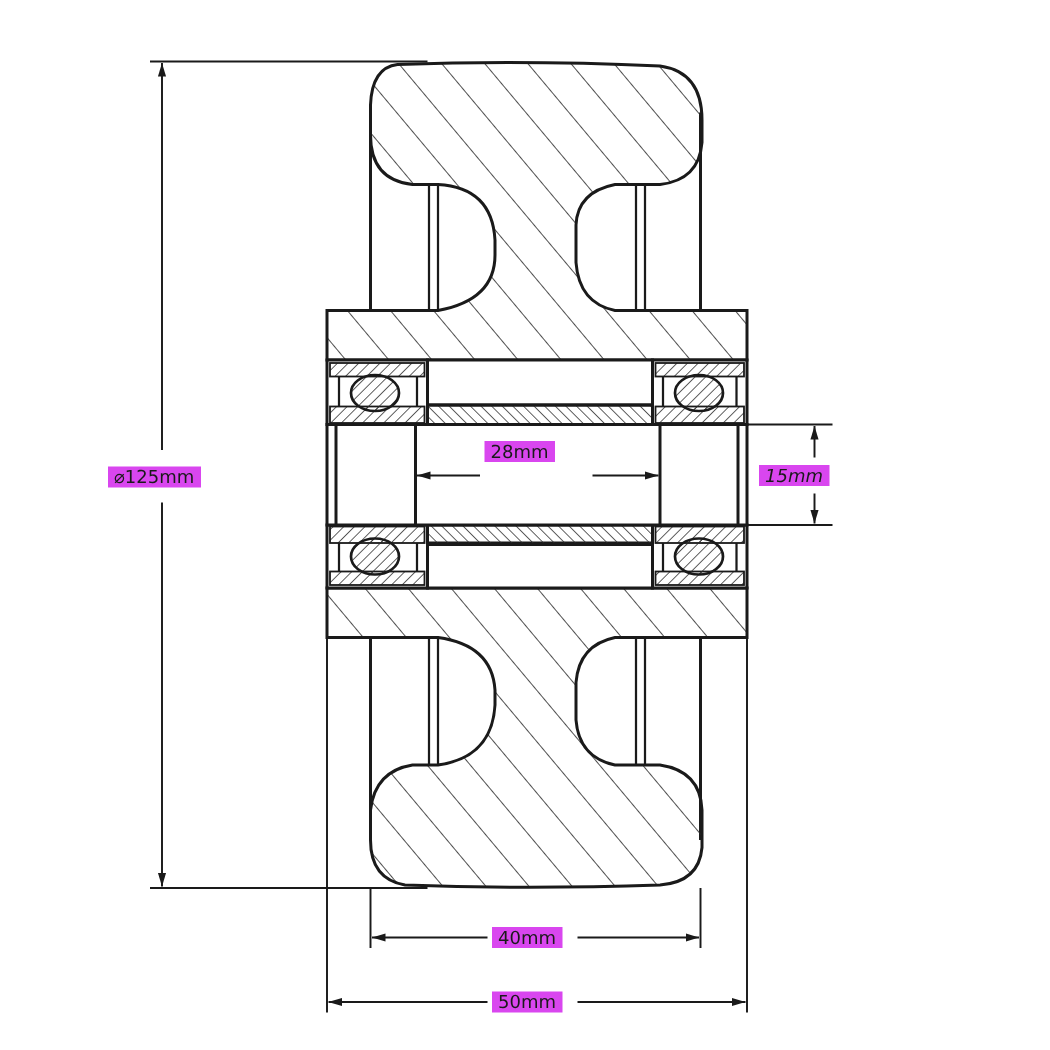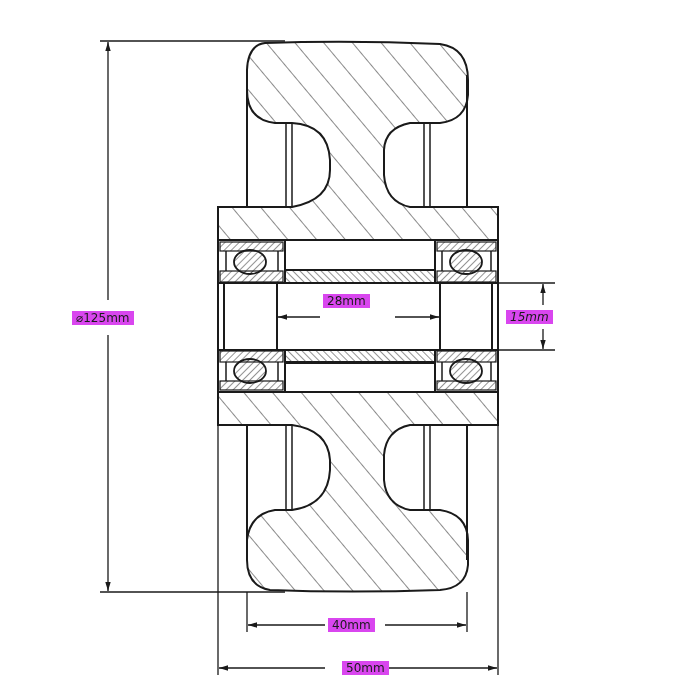--- a/index.html
+++ b/index.html
@@ -131,13 +131,13 @@
     <line x1="385" y1="625" x2="466" y2="625" marker-end="url(#arr)"></line>
     <line x1="325" y1="668" x2="219" y2="668" marker-end="url(#arr)"></line>
     <line x1="385" y1="668" x2="497" y2="668" marker-end="url(#arr)"></line>
   </g>
 </svg>
 
 <div class="dim-label" style="left:72px; top:311px;">⌀125mm</div>
 <div class="dim-label" style="left:323px; top:294px;">28mm</div>
 <div class="dim-label" style="left:506px; top:310px;font-style:italic;">15mm</div>
 <div class="dim-label" style="left:328px; top:618px;">40mm</div>
-<div class="dim-label" style="left:342px; top:661px;">50mm</div>
+<div class="dim-label" style="left:328px; top:661px;">50mm</div>
 
 </body></html>

